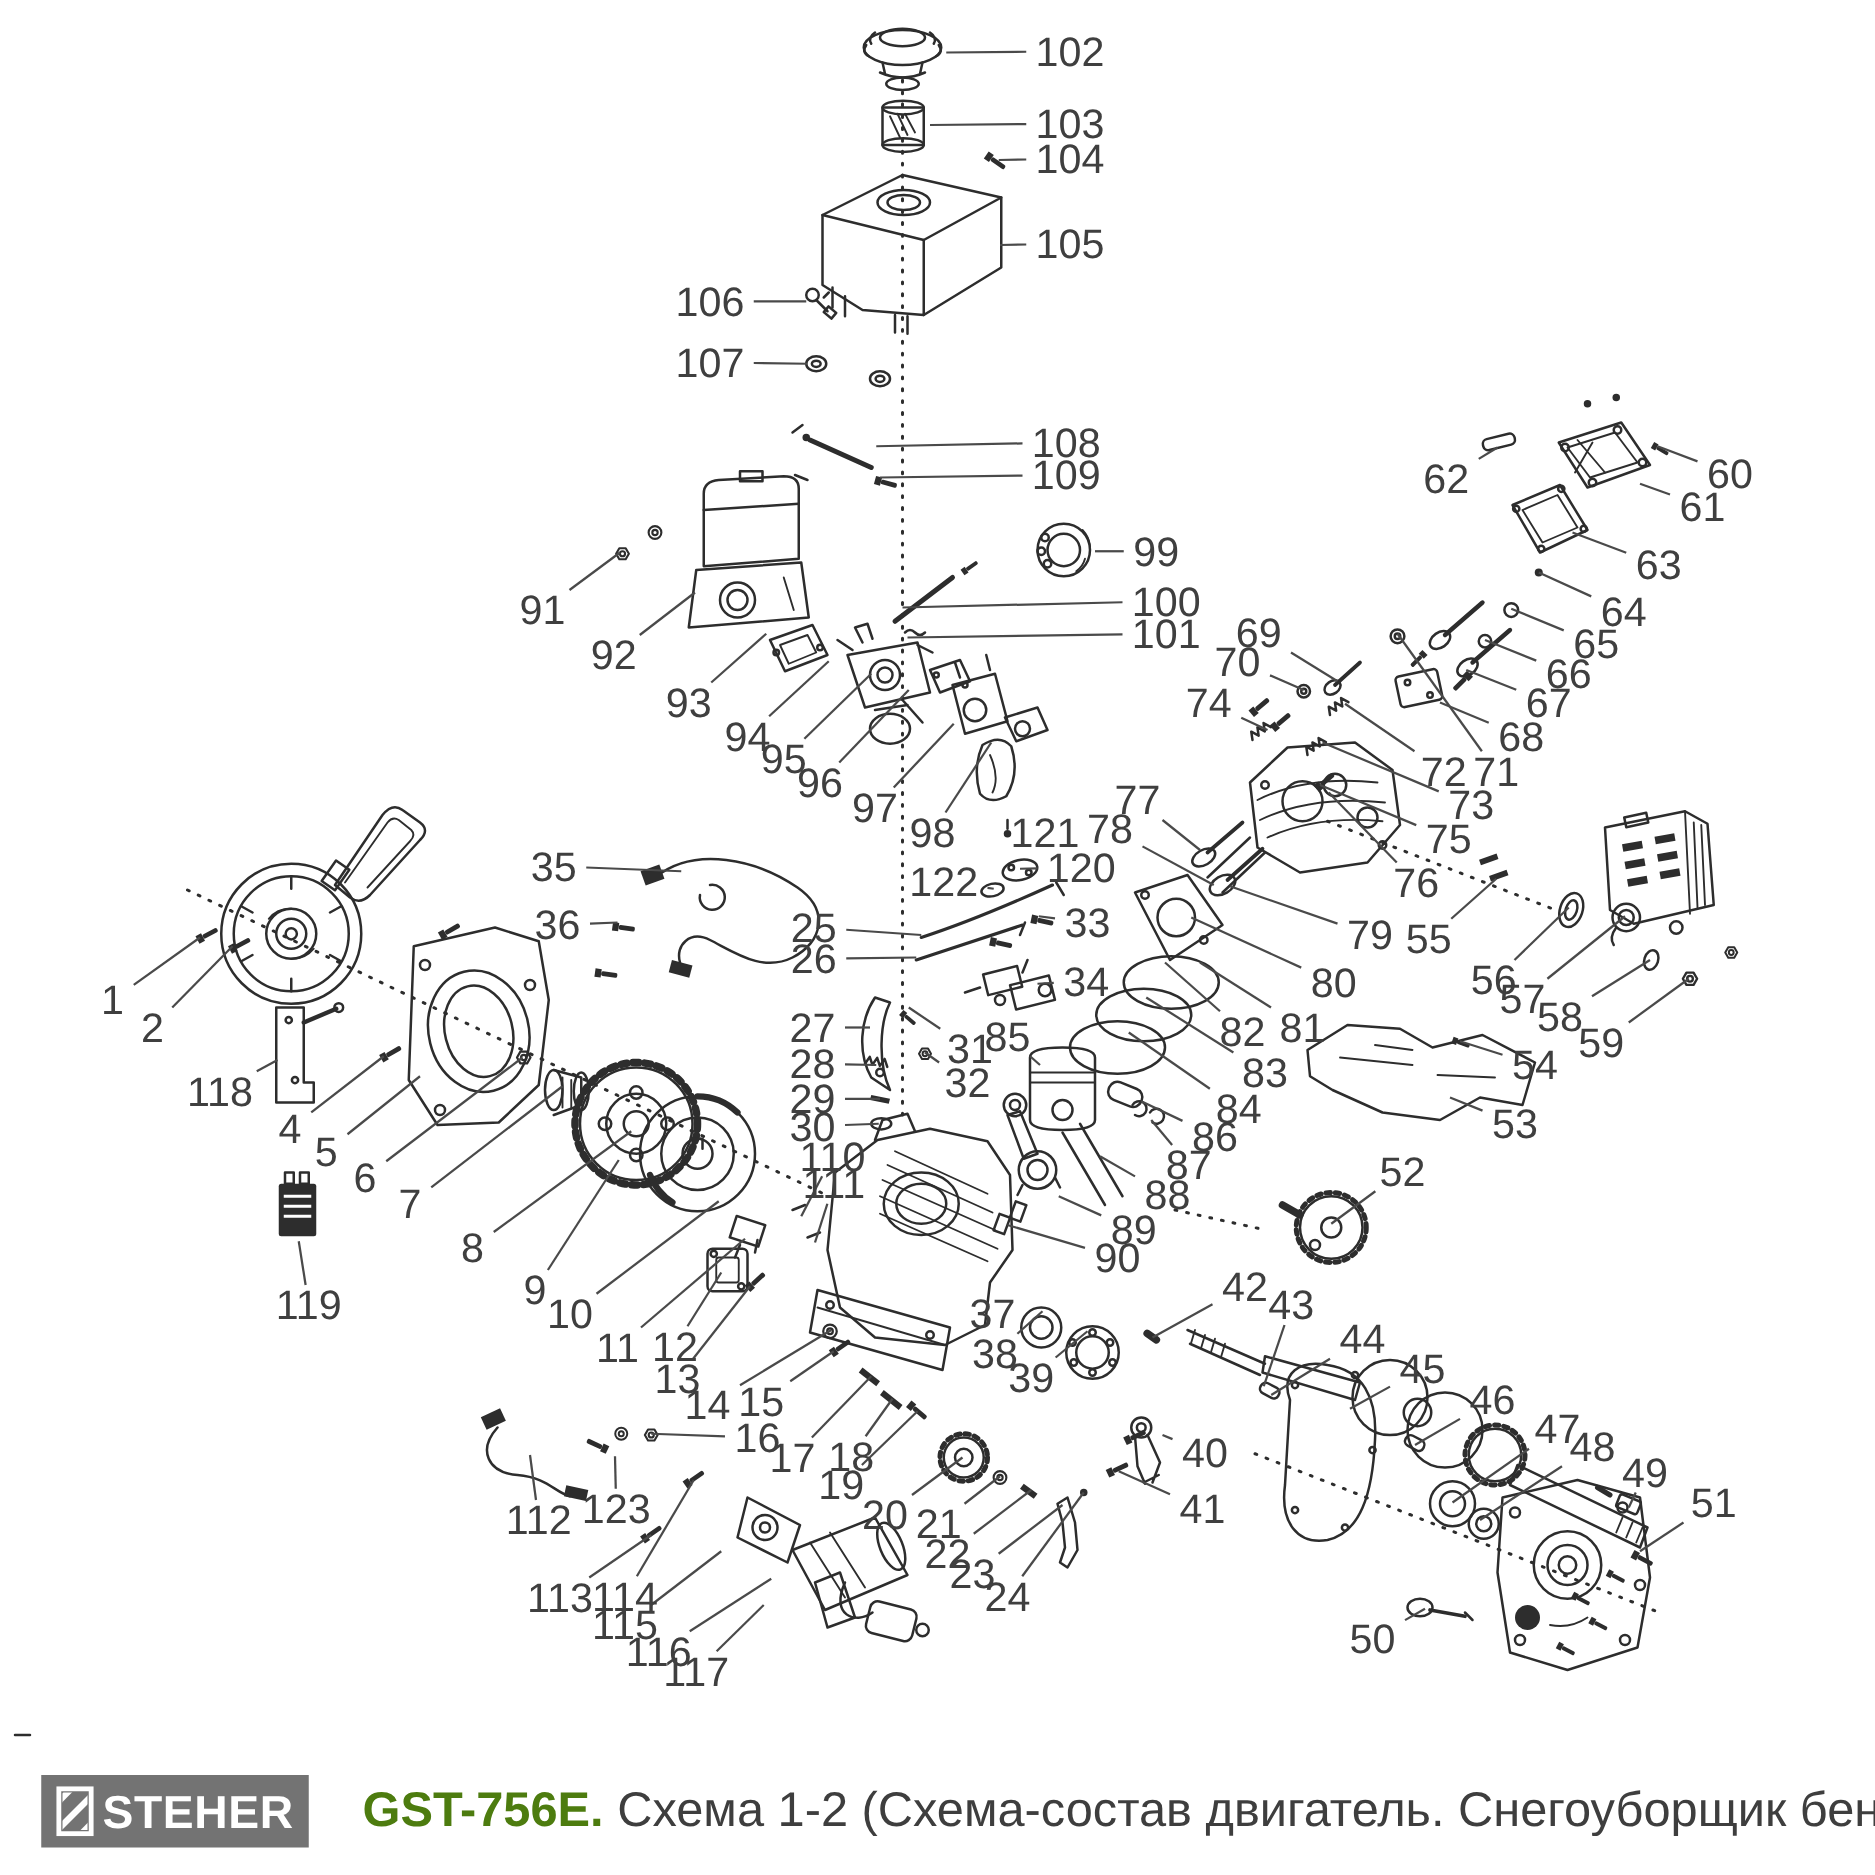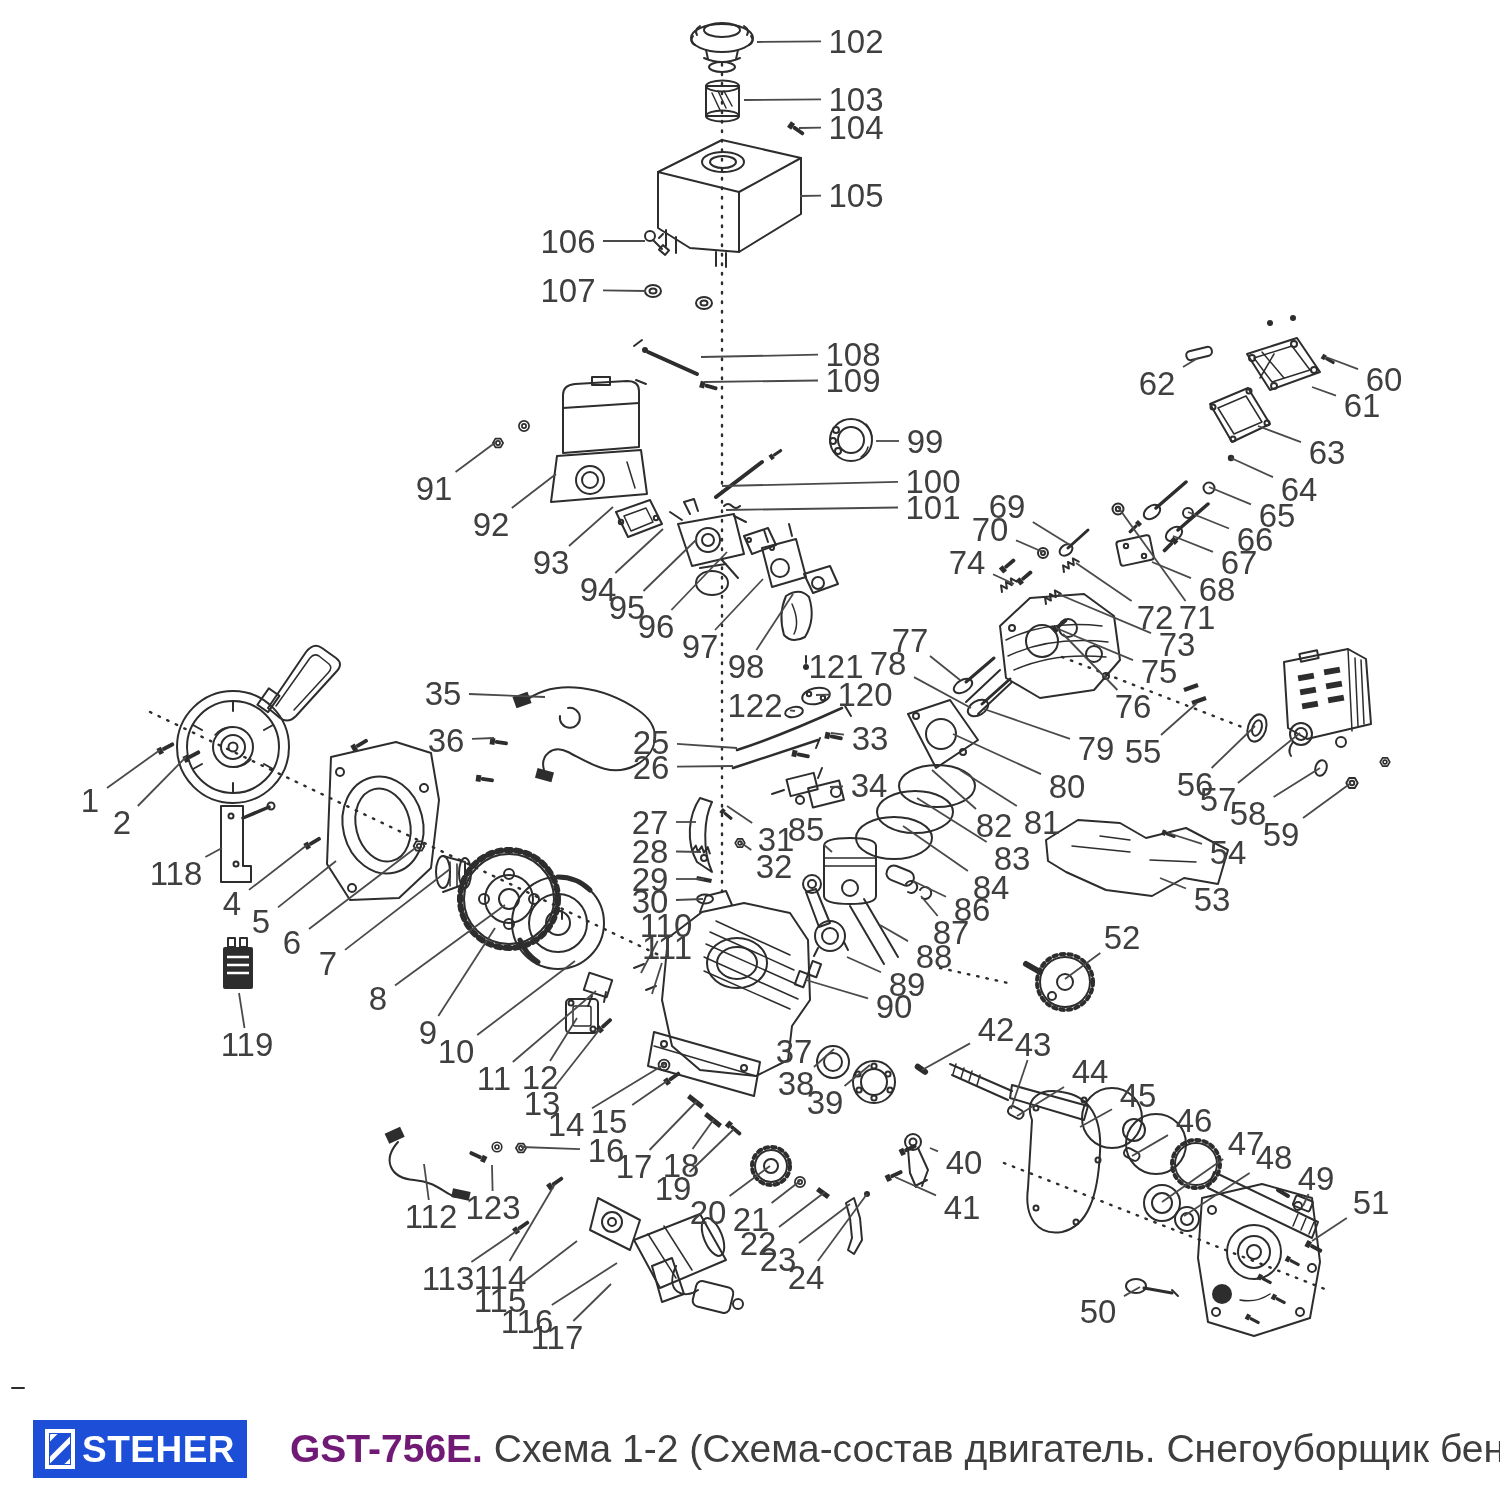--- a/index.html
+++ b/index.html
@@ -5,25 +5,25 @@
   html,body{margin:0;padding:0;background:#ffffff;}
   body{font-family:"Liberation Sans", sans-serif;}
   .stage{position:relative;width:1500px;height:1500px;background:#fff;overflow:hidden;}
   svg text{font-family:"Liberation Sans", sans-serif;}
   .art{stroke:#2d2d2d;fill:none;stroke-width:2;stroke-linecap:round;stroke-linejoin:round;}
   .dk{fill:#2d2d2d;stroke:none;}
   .thin{stroke-width:1.5;}
   .dot{stroke:#2d2d2d;fill:none;stroke-width:2.4;stroke-dasharray:1.5 8;stroke-linecap:round;}
   .footer{position:absolute;left:0;top:1398px;width:1500px;height:102px;background:#ffffff;
           display:flex;align-items:center;}
-  .logo-box{margin-left:33px;width:214px;height:58px;background:#1d4ed8;
+  .logo-box{margin-left:33px;width:214px;height:58px;background:#737373;
             display:flex;align-items:center;justify-content:center;gap:7px;flex:none;}
   .logo-text{color:#ffffff;font-weight:700;font-size:37px;letter-spacing:.5px;line-height:1;}
   .titleline{margin-left:43px;font-size:39px;white-space:nowrap;}
-  .model{font-weight:700;color:#701a75;}
+  .model{font-weight:700;color:#4d7c0f;}
   .subtitle{color:#3e3e3e;font-weight:400;}
 </style>
 </head>
 <body>
 
 <div class="stage">
 
   <svg id="diagram-svg" width="1500" height="1500" viewBox="0 0 1500 1500" xmlns="http://www.w3.org/2000/svg">
     <defs>
       <g id="scr">

